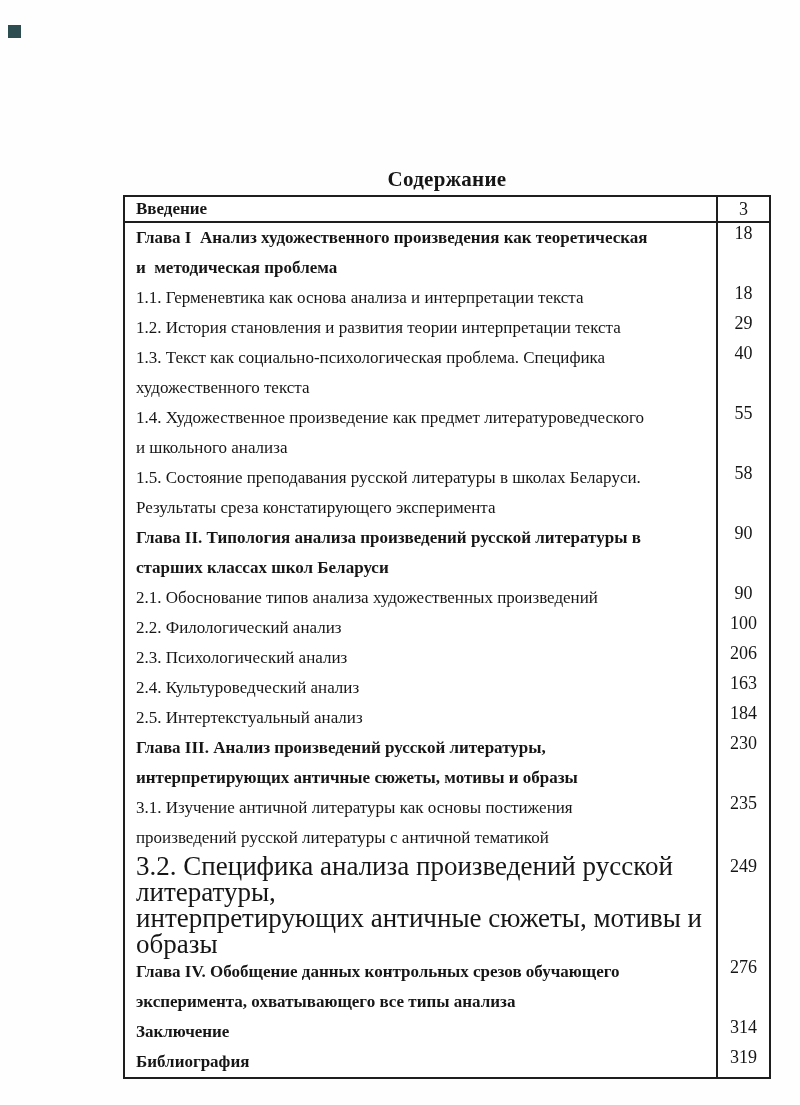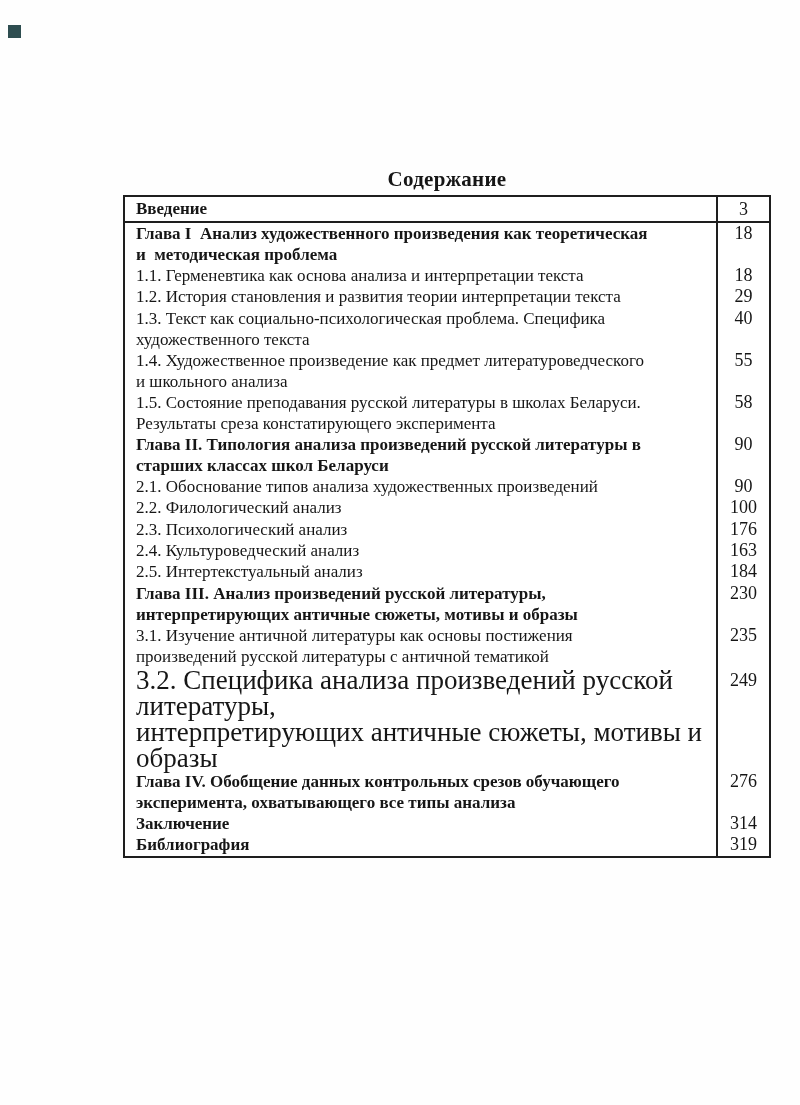--- a/index.html
+++ b/index.html
@@ -33,21 +33,21 @@
   .toc {
     border: 2px solid #1e1e1e;
     background: #fff;
   }
   .row { display: flex; align-items: stretch; }
   .row.first { border-bottom: 2px solid #1e1e1e; }
   .cell-label {
     flex: 1;
     padding: 0 4px 0 11px;
     font-size: 17px;
-    line-height: 21px;
+    line-height: 30px;
     white-space: pre-wrap;
   }
   .cell-page {
     width: 53px;
     border-left: 2px solid #1e1e1e;
     text-align: center;
     font-size: 18px;
     line-height: 21.4px;
     box-sizing: border-box;
     font-weight: normal;
@@ -106,21 +106,21 @@
       <div class="row">
         <div class="cell-label">2.1. Обоснование типов анализа художественных произведений</div>
         <div class="cell-page">90</div>
       </div>
       <div class="row">
         <div class="cell-label">2.2. Филологический анализ</div>
         <div class="cell-page">100</div>
       </div>
       <div class="row">
         <div class="cell-label">2.3. Психологический анализ</div>
-        <div class="cell-page">176</div>
+        <div class="cell-page">206</div>
       </div>
       <div class="row">
         <div class="cell-label">2.4. Культуроведческий анализ</div>
         <div class="cell-page">163</div>
       </div>
       <div class="row">
         <div class="cell-label">2.5. Интертекстуальный анализ</div>
         <div class="cell-page">184</div>
       </div>
       <div class="row bold">

